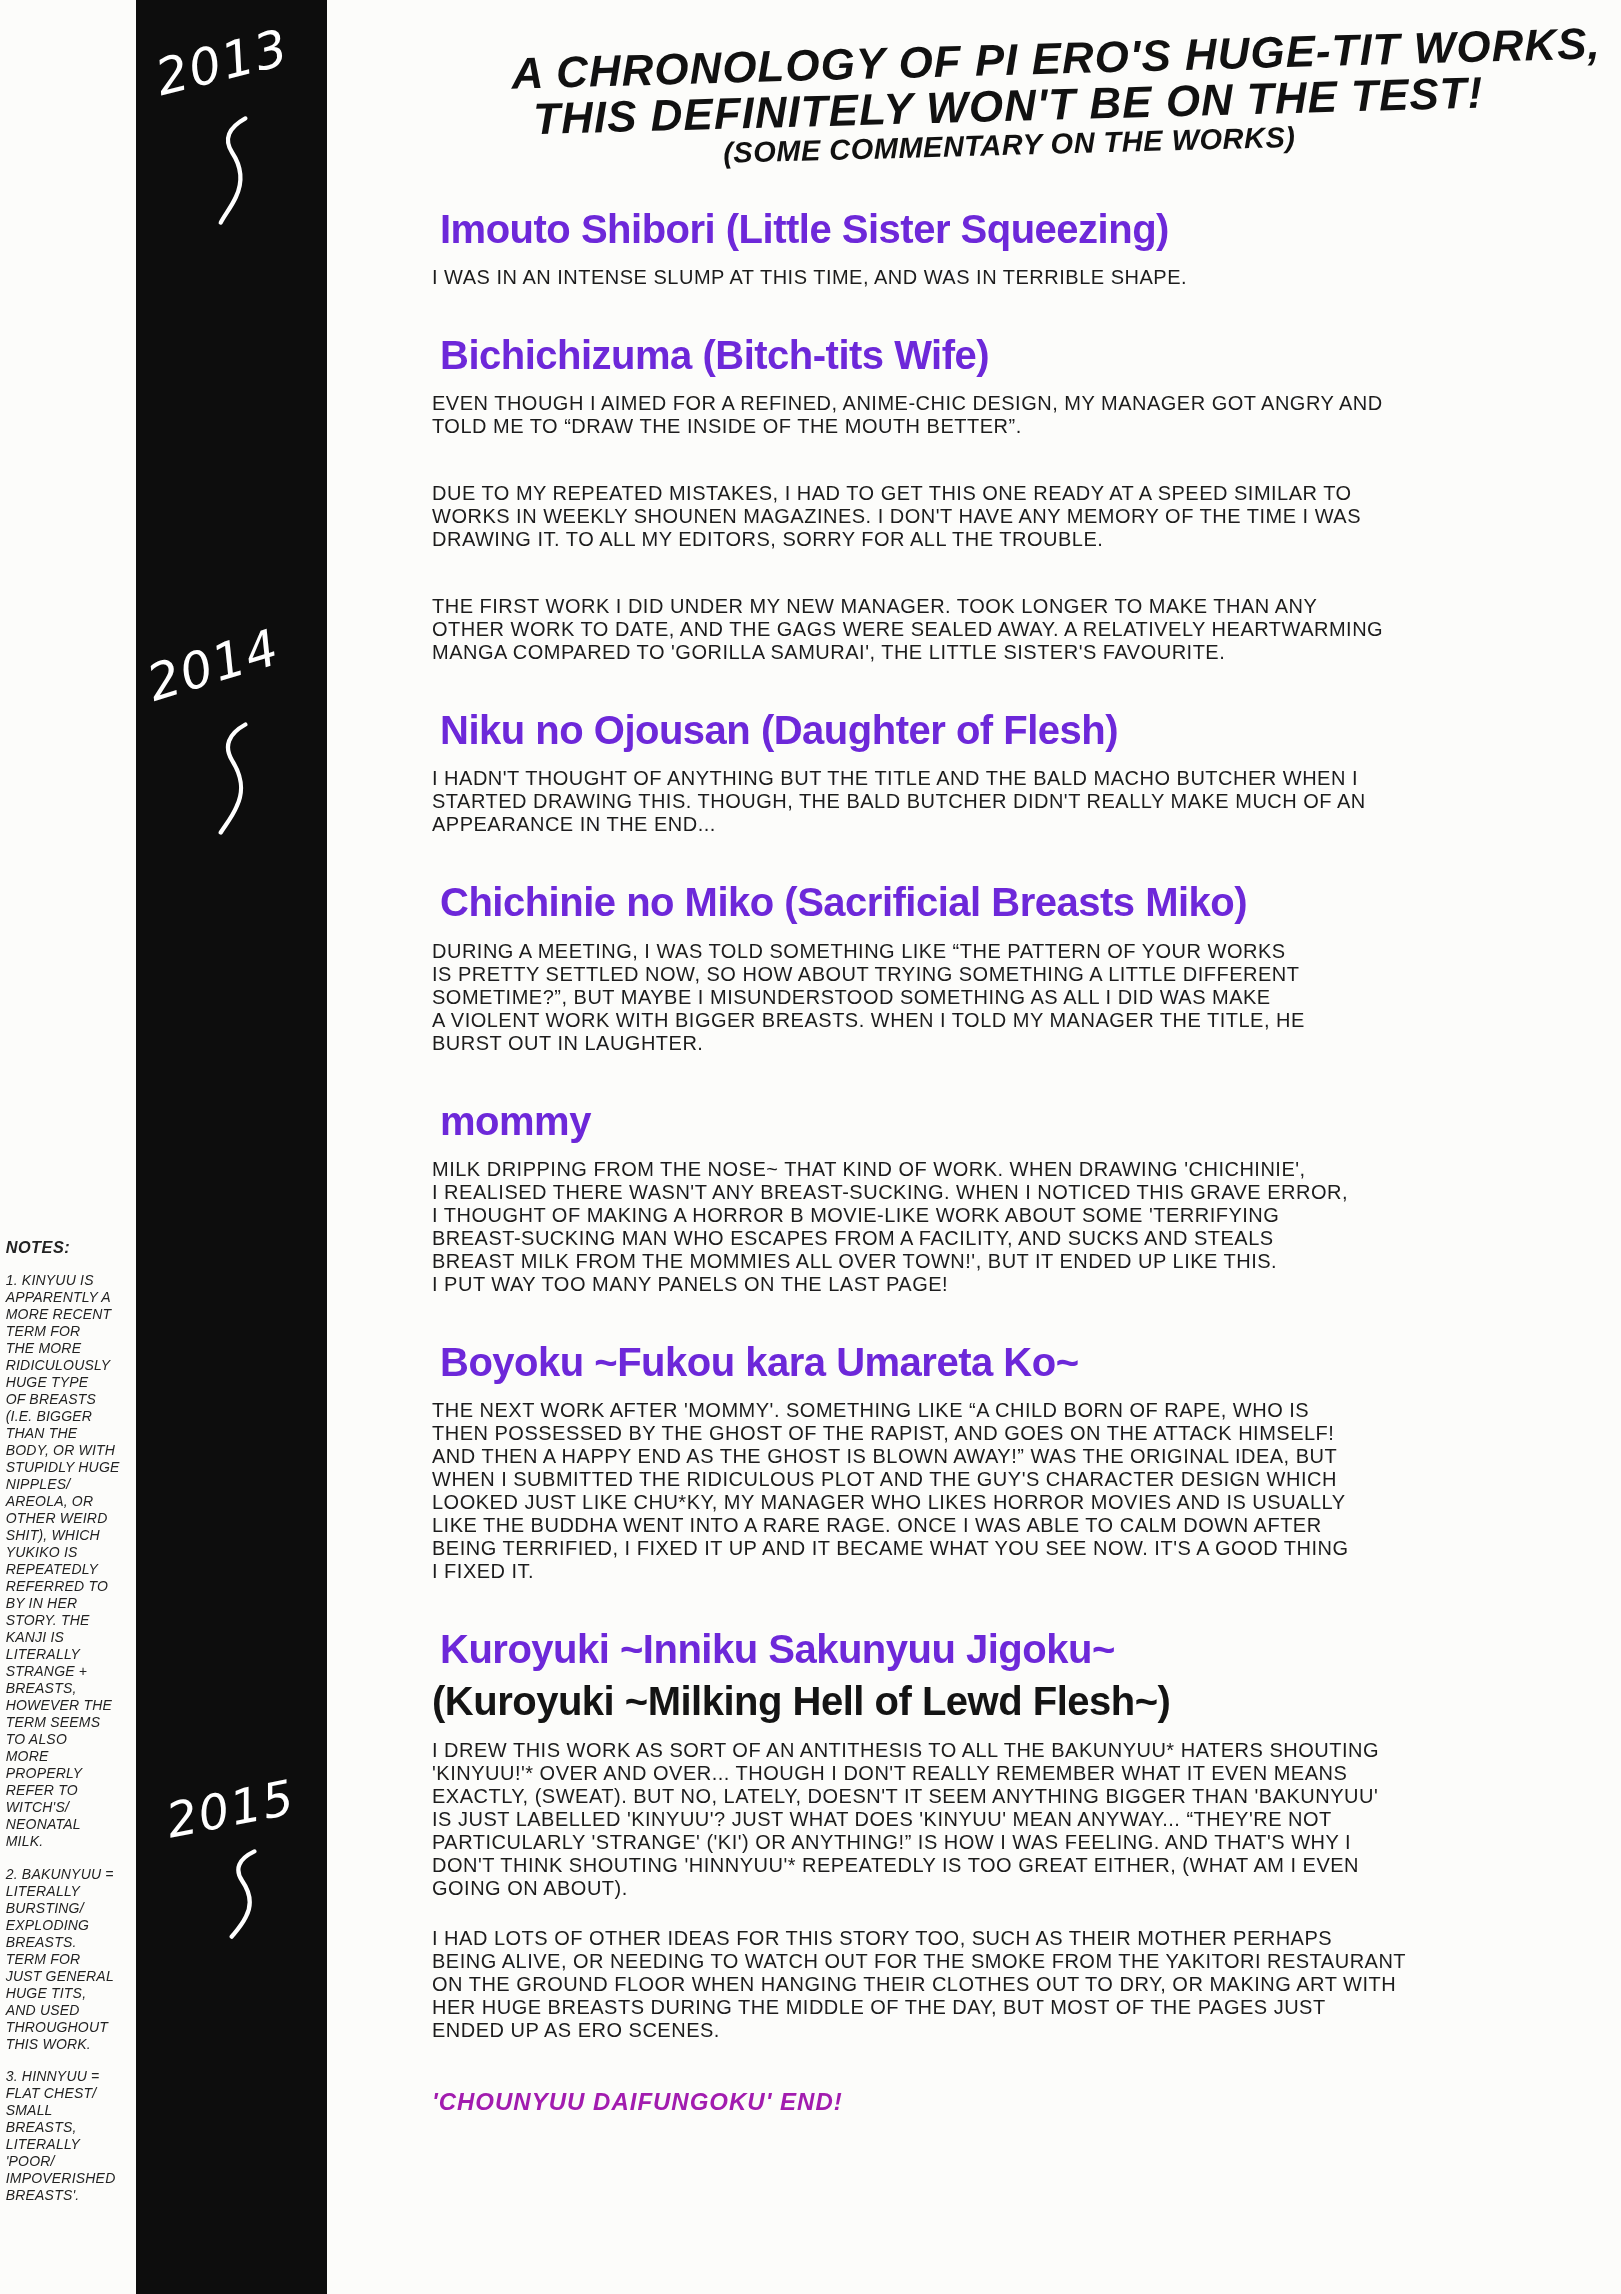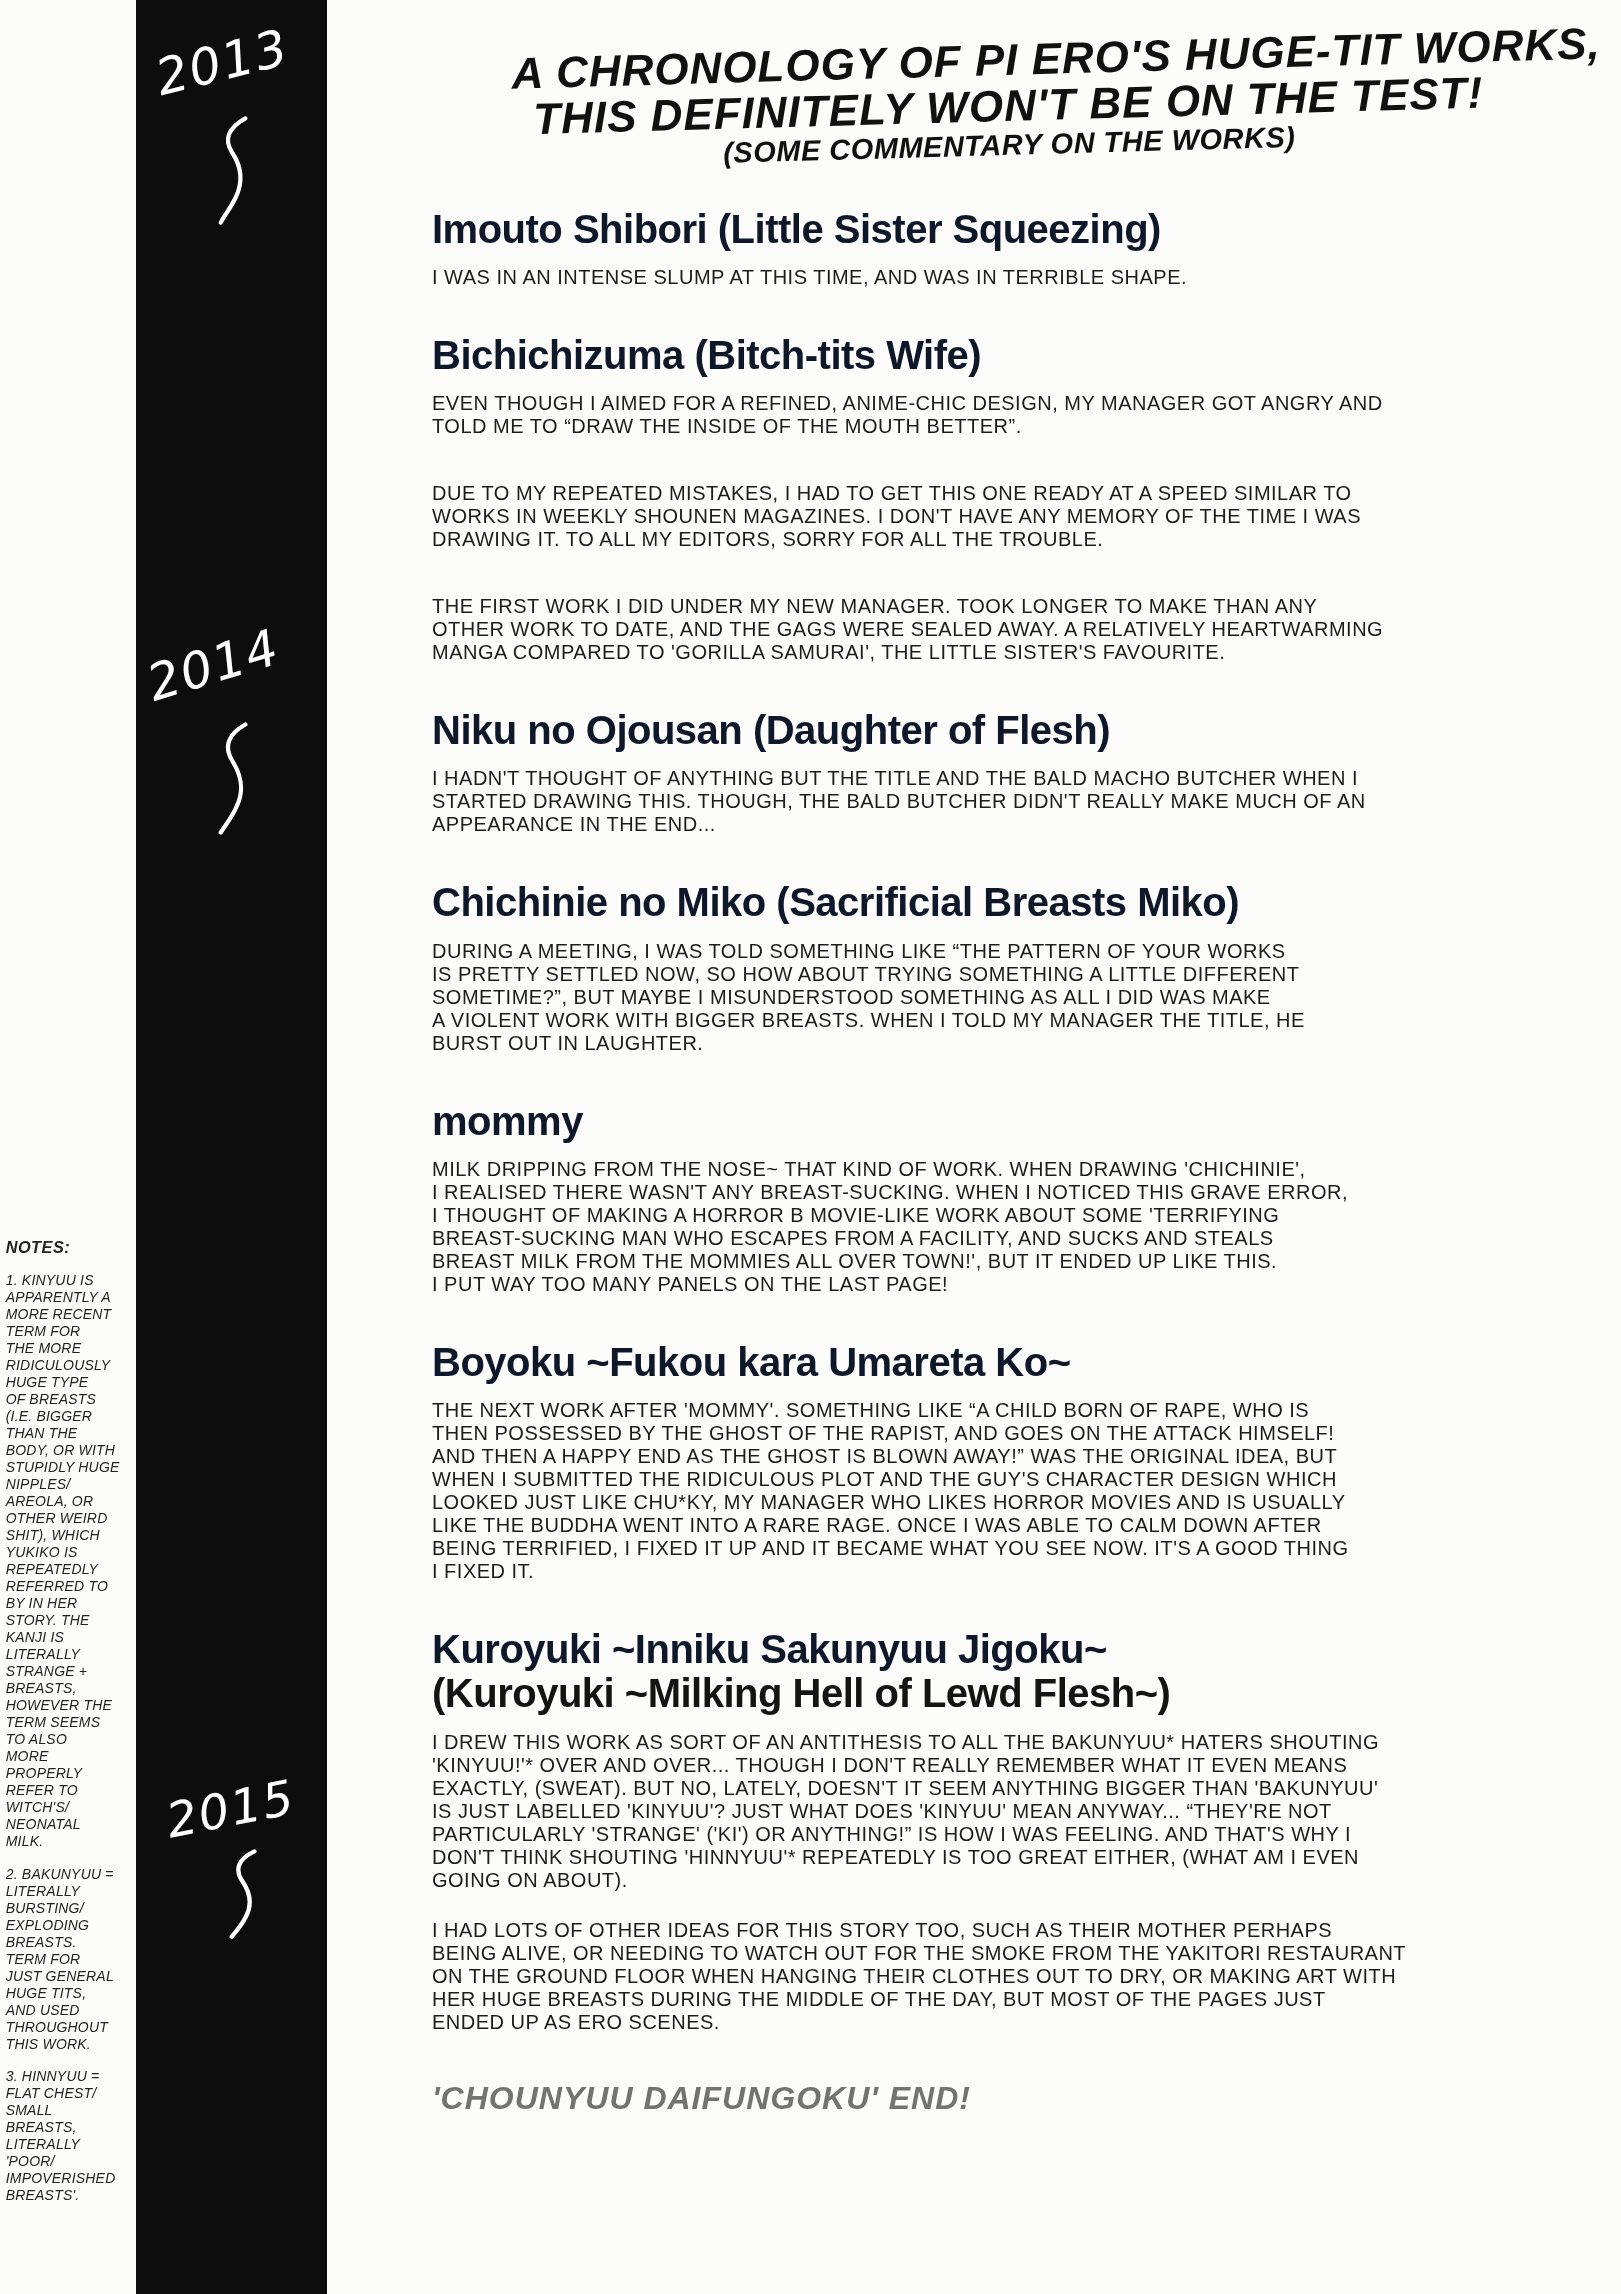--- a/index.html
+++ b/index.html
@@ -83,26 +83,26 @@
   }
   .title-line-1,.title-line-2{
     font-size:44px;line-height:46px;letter-spacing:1px;white-space:nowrap;
   }
   .title-line-3{
     font-size:29px;line-height:32.5px;letter-spacing:0.5px;white-space:nowrap;
   }
 
   .work-section{margin-top:44px;}
   .work-title{
-    margin:0;
+    margin:8px;
     font-size:40px;
     line-height:44px;
     font-weight:700;
     letter-spacing:-0.5px;
-    color:#0f172a;
+    color:#6d28d9;
     white-space:nowrap;
   }
   .work-subtitle{
     margin:0;
     font-size:40px;
     line-height:44px;
     font-weight:700;
     letter-spacing:-0.5px;
     color:#141414;
     white-space:nowrap;
@@ -114,25 +114,25 @@
     line-height:23px;
     letter-spacing:0.5px;
     color:#1c1c1c;
     white-space:pre-line;
   }
   .work-commentary.second{margin-top:27px;}
   .work-commentary:empty{display:none;}
 
   .footer-end-line{
     margin-top:46px;
-    font-size:32px;
+    font-size:24px;
     font-weight:700;
     font-style:italic;
     letter-spacing:1px;
-    color:#737373;
+    color:#a21caf;
     white-space:nowrap;
   }
 </style>
 </head>
 <body>
 
 <div class="page">
 
   <div class="timeline-bar">
     <div class="year-group g0">

